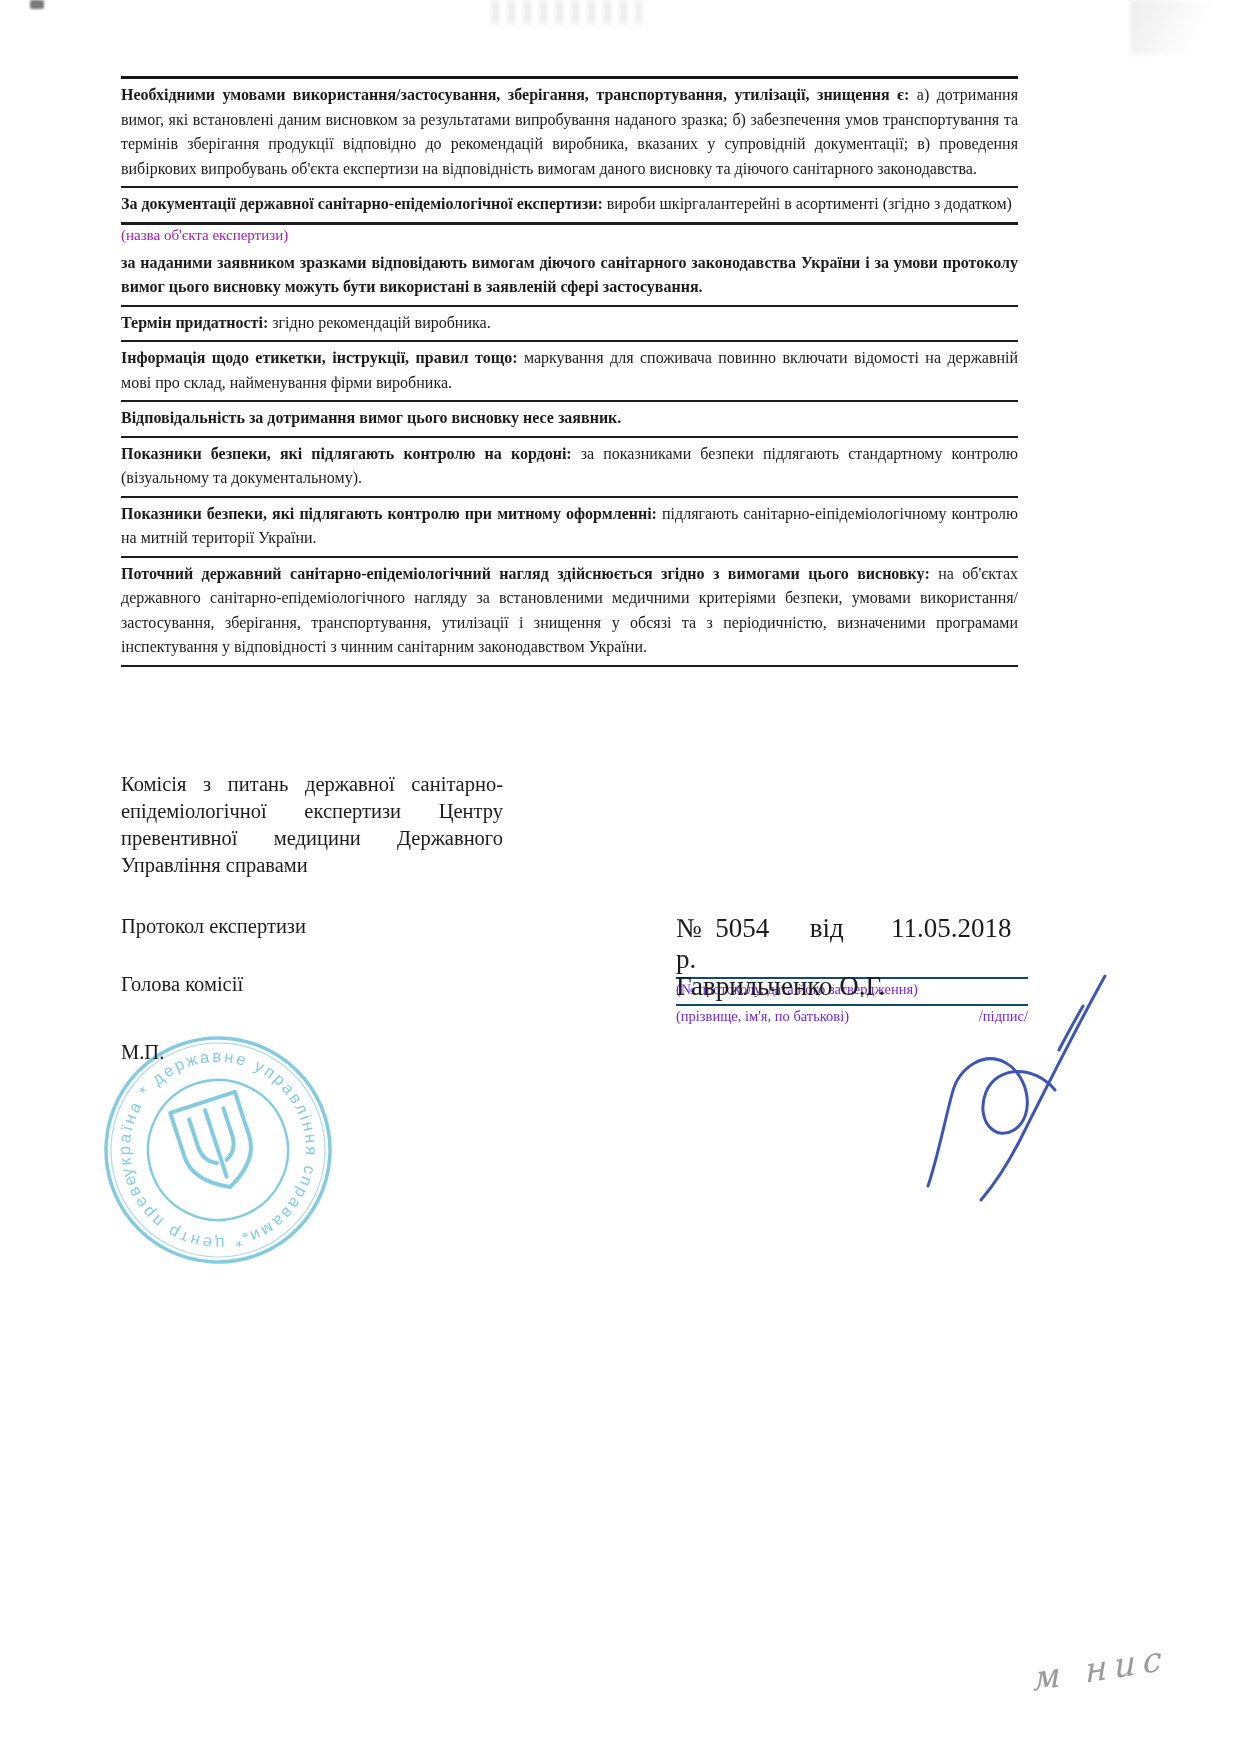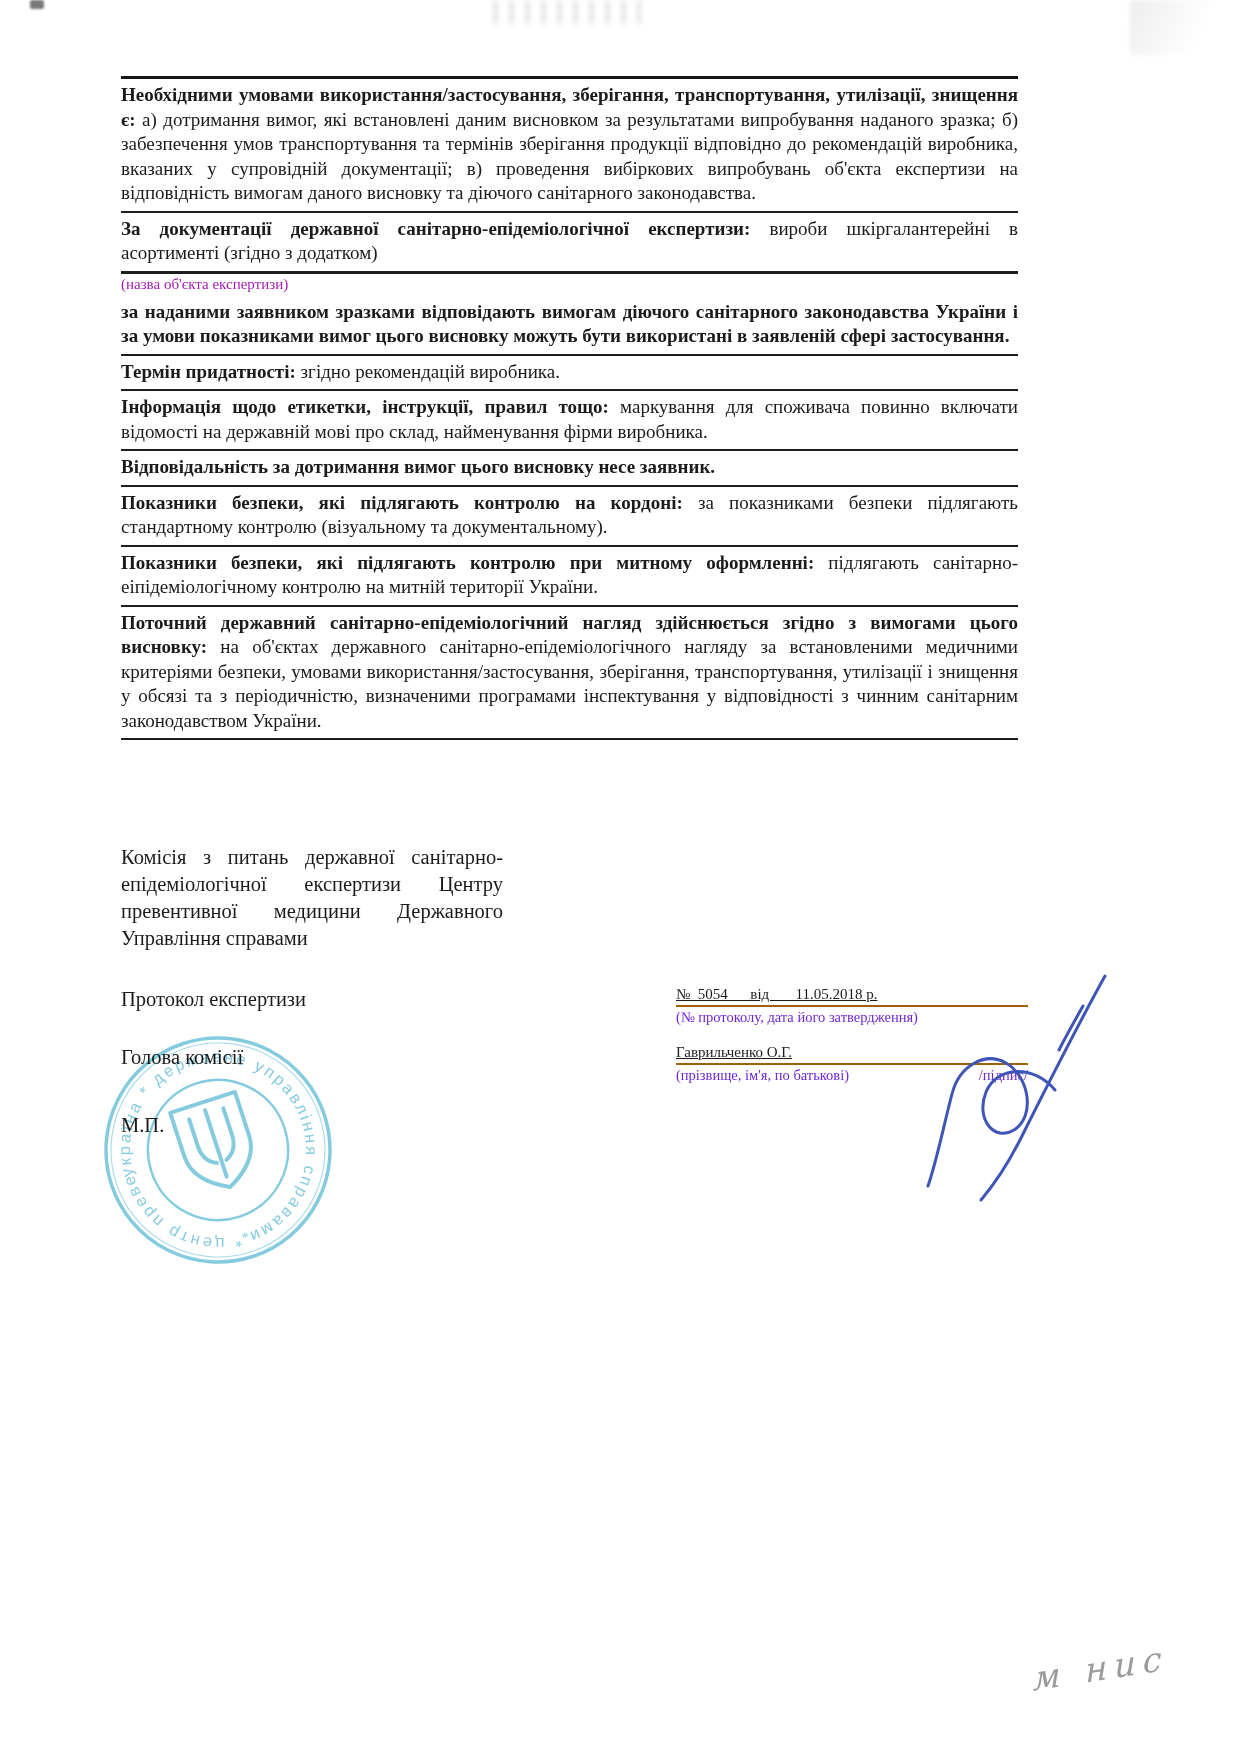--- a/index.html
+++ b/index.html
@@ -17,21 +17,21 @@
     position: absolute;
     left: 121px; top: 76px; width: 897px;
   }
 
   
   .rows { border-top: 3px solid #161616; }
   .row {
     margin: 0;
     padding: 4px 0 5px 0;
     border-bottom: 2px solid #1d1d1d;
-    font-size: 19px;
+    font-size: 16px;
     line-height: 24.5px;
     text-align: justify;
   }
   .row .lbl { font-weight: 700; }
   .row.thickline { border-bottom-width: 3px; }
   .caption-row {
     margin: 0;
     padding: 2px 0 3px 0;
     text-align: left;
     font-size: 15px;
@@ -59,25 +59,24 @@
   .sig-row { position: relative; }
   .sig-row.protocol { margin-top: 36px; min-height: 50px; }
   .sig-row.chairman { margin-top: 8px; min-height: 50px; }
   .sig-label { font-size: 20.5px; }
   .sig-right {
     position: absolute; left: 555px; top: -2px; width: 352px;
   }
   .sig-value {
     display: block;
     width: 100%;
-    border-bottom: 2px solid #a16207;
-    font-size: 15px;
+    border-bottom: 2px solid #0c4a6e;
+    font-size: 27px;
     padding-bottom: 2px;
     white-space: pre-wrap;
-    text-decoration: underline;
   }
   .sig-caption {
     display: flex; justify-content: space-between;
     font-size: 14.5px; color: #6d28d9;
     padding-top: 2px;
   }
   .mp-row { margin-top: 18px; font-size: 20.5px; }
 
   
   .stamp {
@@ -138,21 +137,21 @@
   <div class="content">
 
     <section class="rows">
 
       <p class="row"><span class="lbl">Необхідними умовами використання/застосування, зберігання, транспортування, утилізації, знищення є:</span><span> а) дотримання вимог, які встановлені даним висновком за результатами випробування наданого зразка; б) забезпечення умов транспортування та термінів зберігання продукції відповідно до рекомендацій виробника, вказаних у супровідній документації; в) проведення вибіркових випробувань об'єкта експертизи на відповідність вимогам даного висновку та діючого санітарного законодавства.</span></p>
 
       <p class="row thickline"><span class="lbl">За документації державної санітарно-епідеміологічної експертизи:</span><span> вироби шкіргалантерейні в асортименті (згідно з додатком)</span></p>
 
       <p class="caption-row">(назва об'єкта експертизи)</p>
 
-      <p class="row bold-row"><span class="lbl">за наданими заявником зразками відповідають вимогам діючого санітарного законодавства України і за умови  показниками вимог цього висновку можуть  бути використані в заявленій сфері застосування.</span><span></span></p>
+      <p class="row bold-row"><span class="lbl">за наданими заявником зразками відповідають вимогам діючого санітарного законодавства України і за умови  протоколу вимог цього висновку можуть  бути використані в заявленій сфері застосування.</span><span></span></p>
 
       <p class="row"><span class="lbl">Термін придатності:</span><span>  згідно рекомендацій виробника.</span></p>
 
       <p class="row"><span class="lbl">Інформація щодо етикетки, інструкції, правил тощо:</span><span> маркування для споживача повинно включати відомості на державній мові про склад, найменування фірми виробника.</span></p>
 
 
       <p class="row bold-row"><span class="lbl">Відповідальність за дотримання вимог цього висновку несе заявник.</span><span></span></p>
 
       <p class="row"><span class="lbl">Показники безпеки, які підлягають контролю на кордоні:</span><span> за показниками безпеки підлягають стандартному контролю (візуальному та документальному).</span></p>
 

